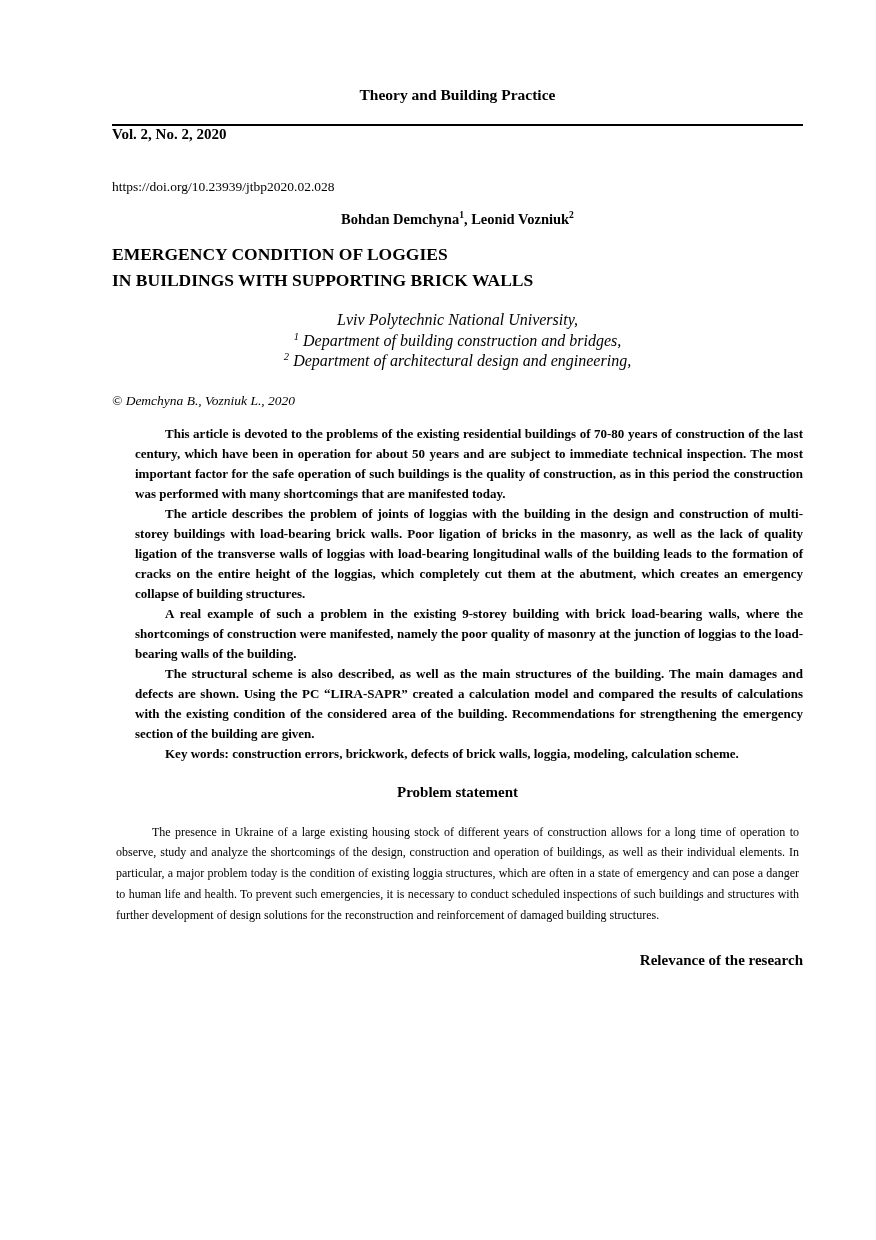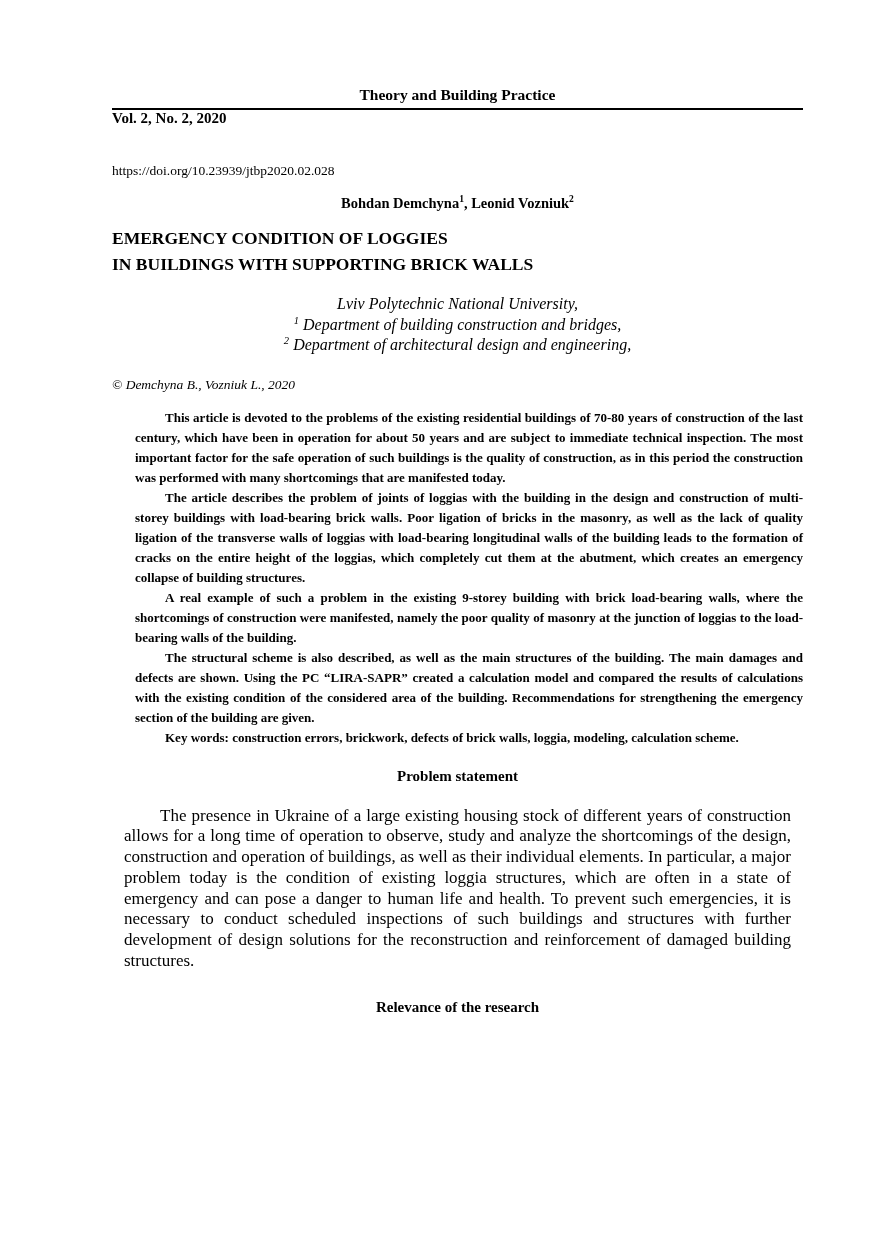--- a/index.html
+++ b/index.html
@@ -13,21 +13,21 @@
     font-family: "Liberation Serif", "DejaVu Serif", serif;
     padding: 86px 73px 0 112px;
     overflow: hidden;
   }
   .journal-header {
     text-align: center;
     font-weight: bold;
     font-size: 15.5px;
     line-height: 18px;
     border-bottom: 2px solid #000;
-    padding-bottom: 4px;
+    padding-bottom: 20px;
   }
   .issue-line {
     font-weight: bold;
     font-size: 15px;
   }
   .doi-line {
     margin-top: 36px;
     font-size: 13.5px;
   }
   .authors-line {
@@ -70,24 +70,24 @@
   .abstract p {
     margin: 0;
     text-indent: 30px;
   }
   .section-heading {
     text-align: center;
     font-weight: bold;
     font-size: 15px;
     margin: 20px 0 21px 0;
   }
-  .section-heading.second { margin-top: 27px; margin-bottom: 36px; }
+  .section-heading.second { margin-top: 27px; margin-bottom: 36px; text-align: right; }
   .body-par {
-    margin: 12px;
-    font-size: 17px;
+    margin: 4px;
+    font-size: 12px;
     line-height: 20.8px;
     text-align: justify;
     text-indent: 36px;
   }
 </style>
 </head>
 <body>
 
 <div class="page">
 

